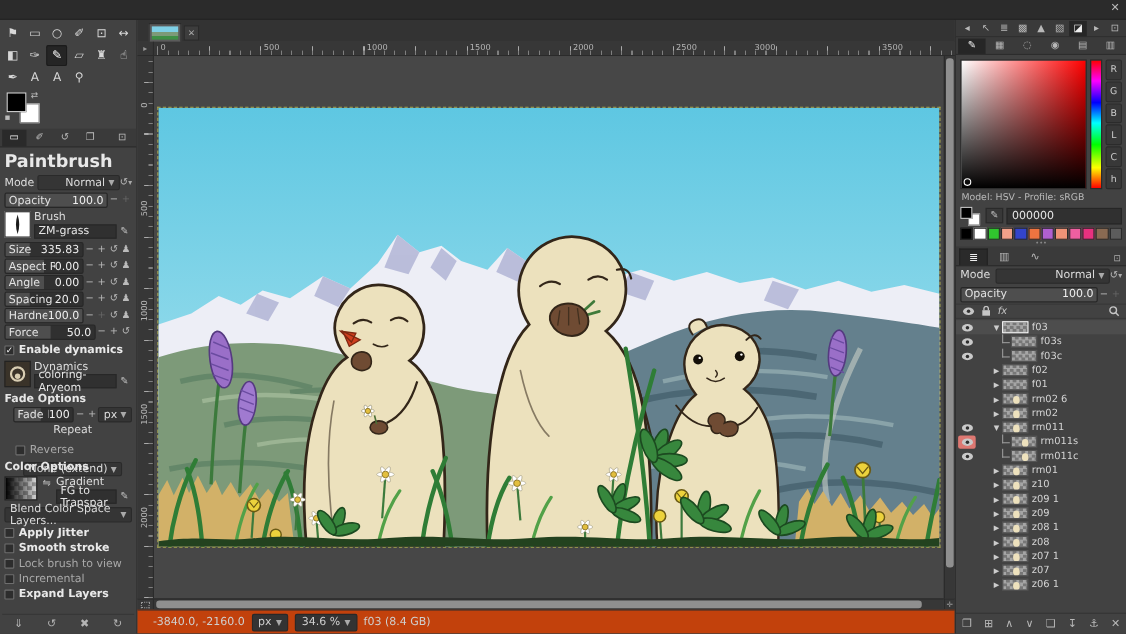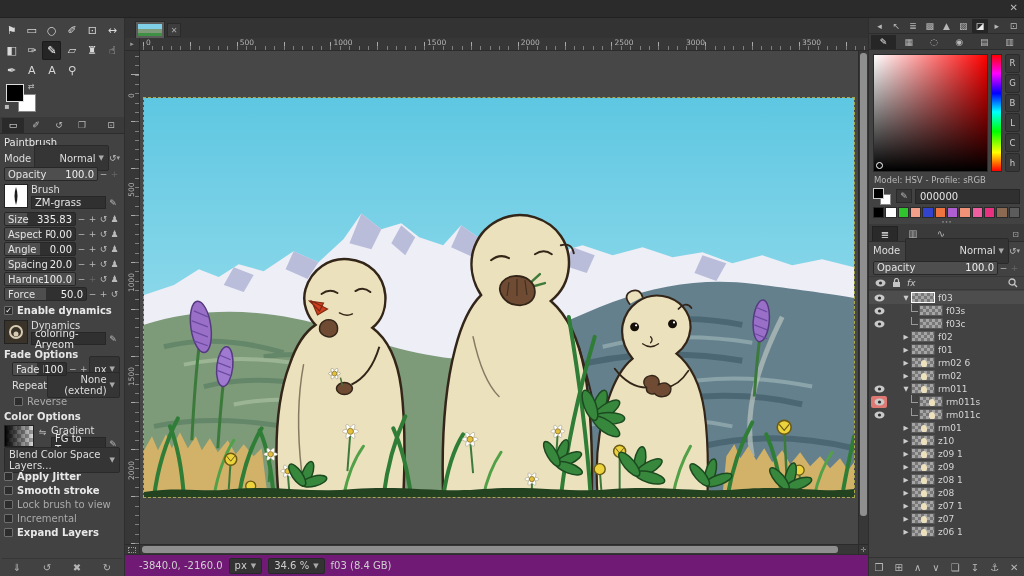--- a/index.html
+++ b/index.html
@@ -23,23 +23,23 @@
   #fgbg{position:relative;width:40px;height:30px;margin:3px 0 2px 4px;flex:0 0 30px;}
   #fg-swatch{position:absolute;left:0;top:0;width:18px;height:18px;background:#000;border:1px solid #ddd;z-index:2;}
   #bg-swatch{position:absolute;left:12px;top:10px;width:18px;height:18px;background:#fff;border:1px solid #888;}
   #swap-colors{position:absolute;left:22px;top:-2px;font-size:8px;color:#bbb;}
   #default-colors{position:absolute;left:-2px;top:18px;font-size:8px;color:#bbb;}
   #opt-tabs{display:flex;align-items:center;gap:1px;background:#3a3a3a;border-bottom:1px solid #2c2c2c;height:17px;margin:1px -2px 2px -2px;padding:0 2px;}
   .opt-tab{width:22px;height:15px;display:flex;align-items:center;justify-content:center;font-size:9px;color:#bbb;}
   .opt-tab.sel{background:#2a2a2a;color:#eee;}
   #opt-tabs .spacer{flex:1;}
 
-  .opt-title{font-weight:normal;color:#e8e8e8;font-size:10px;margin:1px 0 2px 2px;}
+  .opt-title{font-weight:bold;color:#e8e8e8;font-size:16px;margin:1px 0 2px 2px;}
   .row{display:flex;align-items:center;margin:1px 2px;height:14px;}
-  .drop{flex:1;background:#353535;border:1px solid #2a2a2a;border-radius:2px;height:14px;display:flex;align-items:center;padding:12px 4px;color:#ddd;}
+  .drop{flex:1;background:#353535;border:1px solid #2a2a2a;border-radius:2px;height:14px;display:flex;align-items:center;padding:0 4px;color:#ddd;}
   .drop .dv{flex:1;text-align:right;margin-right:3px;}
   .caret{font-size:7px;color:#aaa;}
   .mini-btn{width:11px;height:13px;display:flex;align-items:center;justify-content:center;color:#bbb;font-size:9px;flex:0 0 11px;}
   .mini-btn.dim{color:#666;}
   .spin{position:relative;flex:1;height:14px;background:#303030;border:1px solid #272727;border-radius:2px;overflow:hidden;display:flex;align-items:center;}
   .spin .fill{position:absolute;left:0;top:0;bottom:0;background:#4e4e4e;}
   .spin .sl{position:relative;z-index:1;padding-left:3px;color:#e2e2e2;flex:1;white-space:nowrap;overflow:hidden;}
   .spin .sv{position:relative;z-index:1;padding-right:3px;color:#eee;}
   .blockrow{display:flex;margin:2px 2px;gap:3px;align-items:flex-start;}
   .thumb-box{width:24px;height:24px;background:#fff;border:1px solid #222;flex:0 0 24px;position:relative;overflow:hidden;}
@@ -81,21 +81,21 @@
   #canvas-img{position:absolute;left:3px;top:46px;width:712px;height:401px;border:1px dashed #a8a84e;}
   #canvas-img svg{display:block;width:100%;height:100%;}
   #vscroll{width:10px;background:#373737;border-left:1px solid #2b2b2b;position:relative;flex:0 0 10px;}
   #vscroll .thumb{position:absolute;left:1px;right:1px;top:2px;height:94%;background:#8f8f8f;border-radius:3px;}
   #hscroll-row{height:10px;display:flex;flex:0 0 10px;}
   #qmask{width:15px;background:#373737;border-right:1px solid #2b2b2b;border-top:1px solid #2b2b2b;display:flex;align-items:center;justify-content:center;}
   #qmask i{width:8px;height:6px;border:1px dotted #999;display:block;}
   #hscroll{flex:1;background:#373737;border-top:1px solid #2b2b2b;position:relative;}
   #hscroll .thumb{position:absolute;top:1px;bottom:1px;left:2px;width:97%;background:#8f8f8f;border-radius:3px;}
   #nav-btn{width:10px;background:#373737;border-top:1px solid #2b2b2b;border-left:1px solid #2b2b2b;color:#999;font-size:7px;display:flex;align-items:center;justify-content:center;}
-  #statusbar{height:22px;background:#701a75;border-top:1px solid #2d2d2d;display:flex;align-items:center;gap:6px;padding-left:14px;font-size:10px;color:#cfcfcf;flex:0 0 22px;}
+  #statusbar{height:22px;background:#c2410c;border-top:1px solid #2d2d2d;display:flex;align-items:center;gap:6px;padding-left:14px;font-size:10px;color:#cfcfcf;flex:0 0 22px;}
   .sb-drop{background:#333;border:1px solid #282828;border-radius:2px;height:16px;display:flex;align-items:center;gap:4px;padding:0 5px;}
 
   
   #rightpanel{width:156px;background:#424242;border-left:1px solid #2e2e2e;display:flex;flex-direction:column;}
   .strip{display:flex;align-items:center;height:16px;background:#3a3a3a;border-bottom:1px solid #2c2c2c;padding:0 2px;gap:0;}
   .strip .sicon{flex:1;height:14px;display:flex;align-items:center;justify-content:center;font-size:9px;color:#b8b8b8;}
   .strip .sicon.sel{background:#262626;color:#eee;}
   #color-area{display:flex;gap:3px;padding:4px 4px 2px 4px;height:124px;flex:0 0 124px;}
   #sv-square{flex:1;position:relative;border:1px solid #2a2a2a;background:linear-gradient(to top,#000,rgba(0,0,0,0)),linear-gradient(to right,#fff,#f00);}
   #sv-marker{position:absolute;left:2px;bottom:2px;width:7px;height:7px;border:1px solid #fff;border-radius:50%;}
@@ -320,21 +320,21 @@
           <span class="sv">100</span>
         </span>
         <span class="mini-btn">−</span>
         <span class="mini-btn">+</span>
         <span class="drop" style="flex:0 0 28px;">
           <span class="dv" style="text-align:left;">px</span>
           <span class="caret">▼</span>
         </span>
       </div>
 
-      <div class="row" style="margin-left:10px;">
+      <div class="row" style="margin-left:10px;flex-direction:column;">
         <span style="flex:0 0 34px;color:#ddd;">Repeat</span>
         <span class="drop">
           <span class="dv">None (extend)</span>
           <span class="caret">▼</span>
         </span>
       </div>
 
       <div class="checkrow" style="margin-left:12px;">
         <span class="cbx"></span>
         <span class="cbl dim">Reverse</span>

